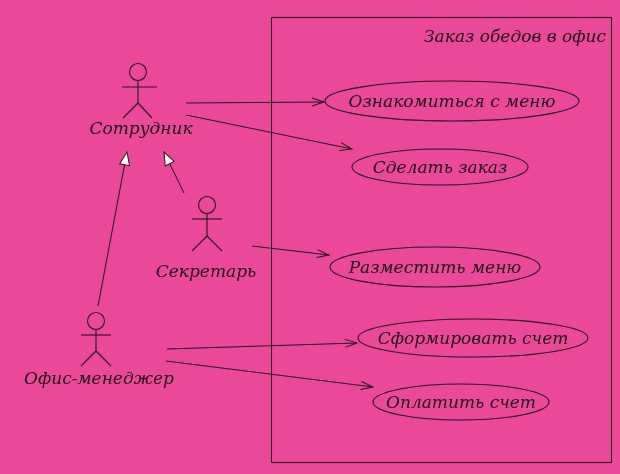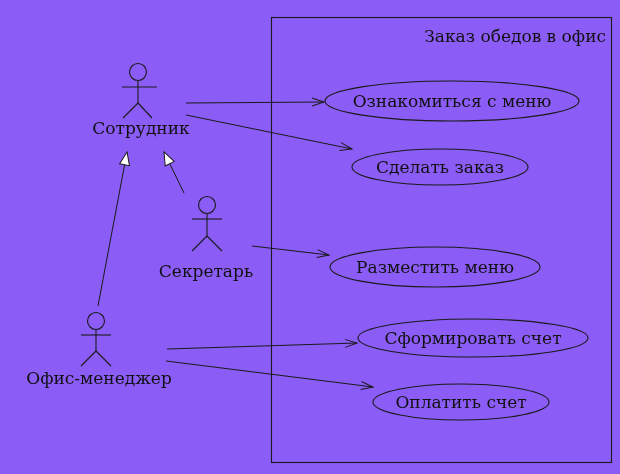--- a/index.html
+++ b/index.html
@@ -4,22 +4,23 @@
 <style>
   html, body {
     margin: 0;
     padding: 0;
     background: #ffffff;
   }
   .stage {
     position: relative;
     width: 620px;
     height: 474px;
-    background: #8b5cf6;
+    background: #ec4899;
     font-family: "DejaVu Serif", serif;
+    font-style: italic;
   }
   svg {
     display: block;
   }
   .shape {
     fill: none;
     stroke: #1a1a1a;
     stroke-width: 1.1;
   }
   .connector {

